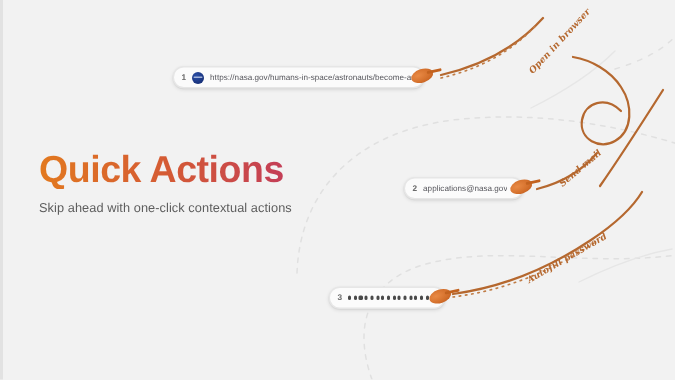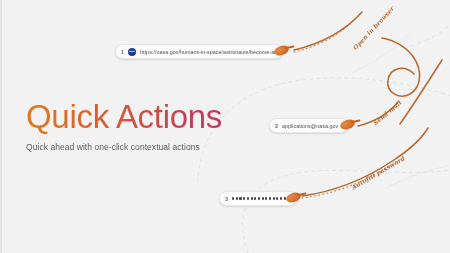--- a/index.html
+++ b/index.html
@@ -17,21 +17,21 @@
     overflow:hidden;
   }
   #bg-art{position:absolute;left:0;top:0;width:450px;height:253px;pointer-events:none;}
   #fg-art{position:absolute;left:0;top:0;width:450px;height:253px;pointer-events:none;}
 
   
   #headline{
     position:absolute;left:24px;top:100px;width:230px;
   }
   #title{
-    font-size:33px;font-weight:normal;letter-spacing:-0.3px;
+    font-size:25px;font-weight:bold;letter-spacing:-0.3px;
     background:linear-gradient(90deg,#e2791f 0%,#d45a35 38%,#c33d58 72%,#bb3463 100%);
     -webkit-background-clip:text;background-clip:text;
     -webkit-text-fill-color:transparent;color:#c33d58;
     margin:0 0 7px 0;line-height:1.05;white-space:nowrap;
   }
   #subtitle{
     font-size:8.5px;color:#5d5d5d;margin:0;letter-spacing:.05px;white-space:nowrap;
   }
 
   
@@ -127,21 +127,21 @@
       <path d="M300 196 C 330 192, 362 180, 392 160 C 410 148, 420 138, 426 128"></path>
     </g>
     <g fill="none" stroke="#c07c46" stroke-width="1.1" stroke-linecap="round" stroke-dasharray="1 3.2">
       <path d="M300 198 C 332 194, 364 182, 394 162"></path>
       <path d="M292 52 C 318 46, 340 34, 356 16"></path>
     </g>
   </svg>
 
   <div id="headline">
     <h1 id="title">Quick Actions</h1>
-    <p id="subtitle">Quick ahead with one-click contextual actions</p>
+    <p id="subtitle">Skip ahead with one-click contextual actions</p>
   </div>
 
   <div class="pill" id="pill-1">
     <span class="pill-num">1</span>
     <span class="favicon"></span>
     <span class="pill-text">https://nasa.gov/humans-in-space/astronauts/become-an-astronaut/</span>
   </div>
   <div class="cursor" id="cursor-1"></div>
   <div class="hand" id="label-1">Open in browser</div>
 

